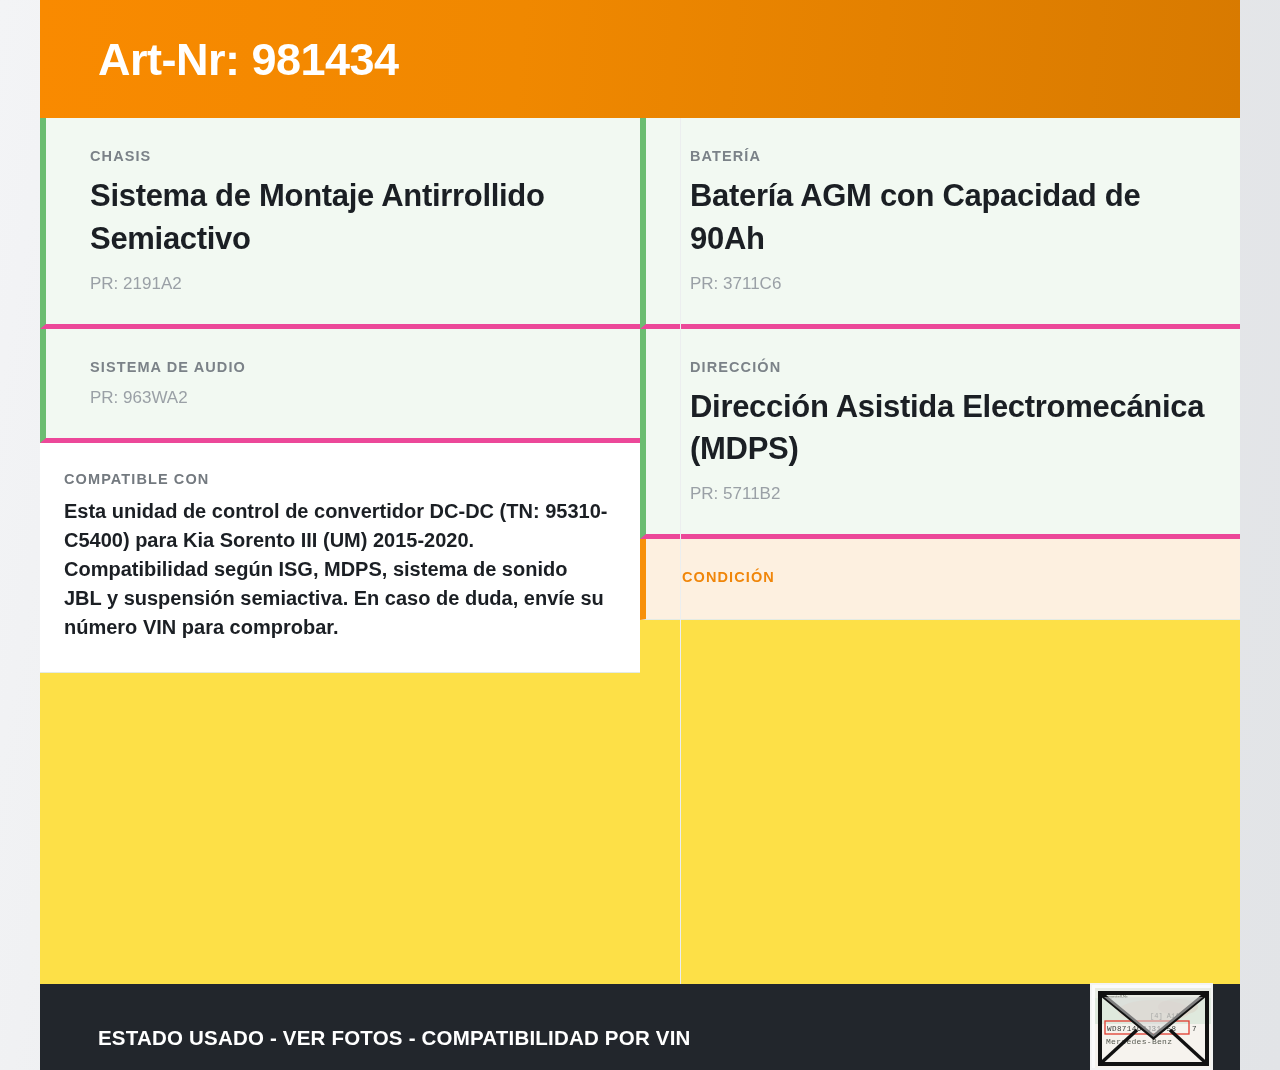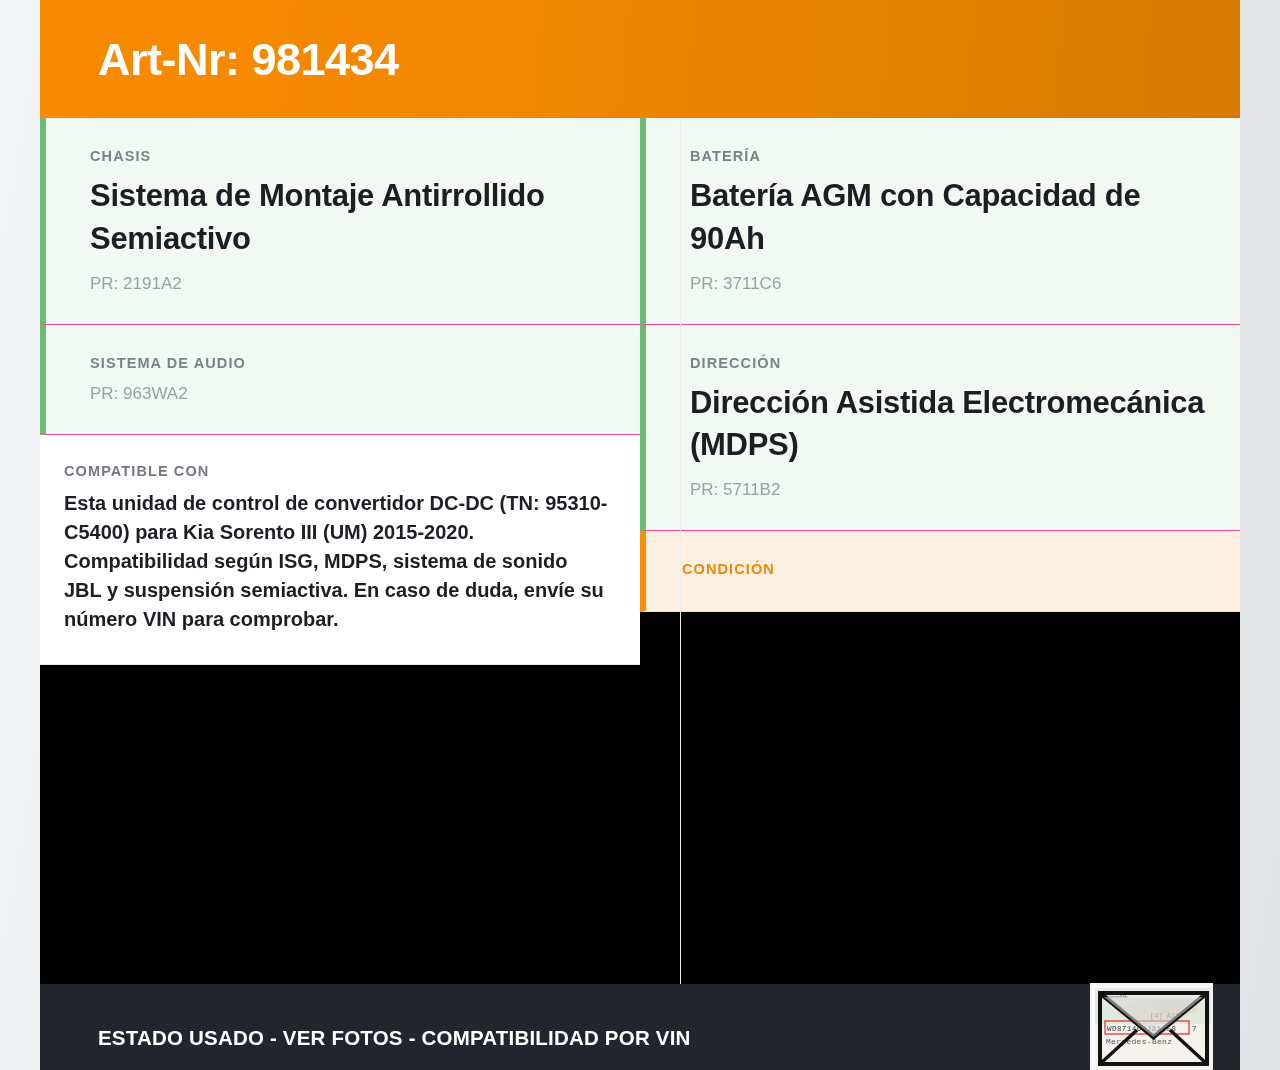--- a/index.html
+++ b/index.html
@@ -7,21 +7,21 @@
     width:1280px; height:1070px;
     font-family:"Liberation Sans", sans-serif;
     background:linear-gradient(100deg,#f3f4f6 0%,#e9eaec 45%,#e2e4e7 100%);
     overflow:hidden;
   }
   #page {
     position:relative; width:1280px; height:1070px;
   }
   #sheet {
     position:absolute; left:40px; top:0; width:1200px; height:1070px;
-    background:#000000;
+    background:#fde047;
   }
   
   .header {
     height:118px;
     background:linear-gradient(95deg,#f98a00 0%,#f08800 40%,#d87a00 100%);
     display:flex; align-items:center;
     padding:0 0 0 58px;
   }
   .header-title {
     color:#ffffff;
@@ -41,21 +41,21 @@
     display:flex;
     flex-direction:column;
   }
   .col-left  { }
   .col-right { }
 
   .spec {
     position:relative;
     background:#f2f9f2;
     border-left:6px solid #6bbd71;
-    border-bottom:1px solid #ec4899;
+    border-bottom:5px solid #ec4899;
     padding:30px 34px 30px 44px;
   }
   .spec:last-child { border-bottom:1px solid #e4ebe4; }
 
   .spec-label {
     font-size:14.5px;
     font-weight:bold;
     letter-spacing:1.1px;
     color:#7b8288;
     text-transform:uppercase;

